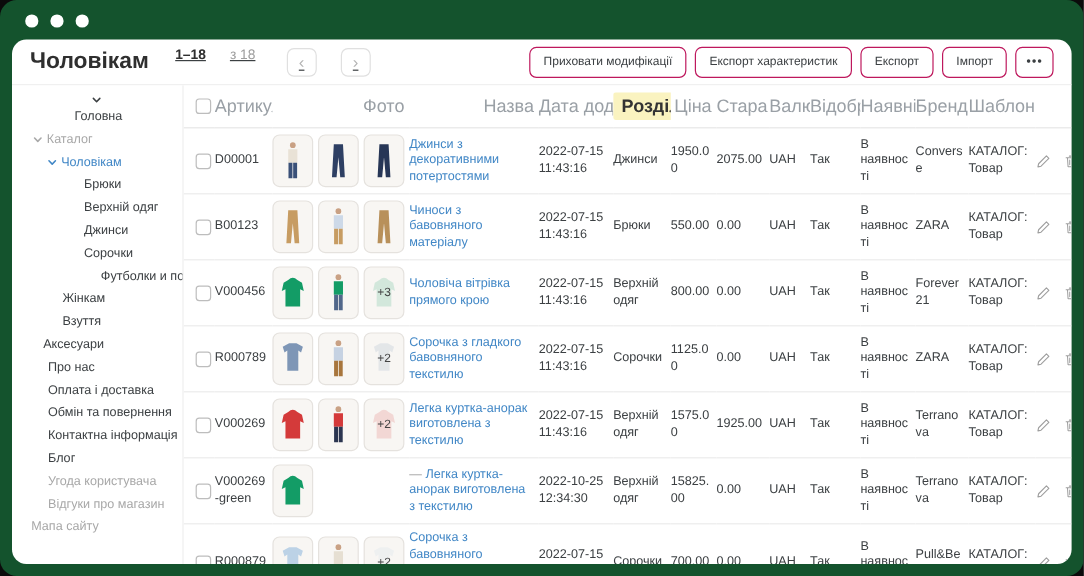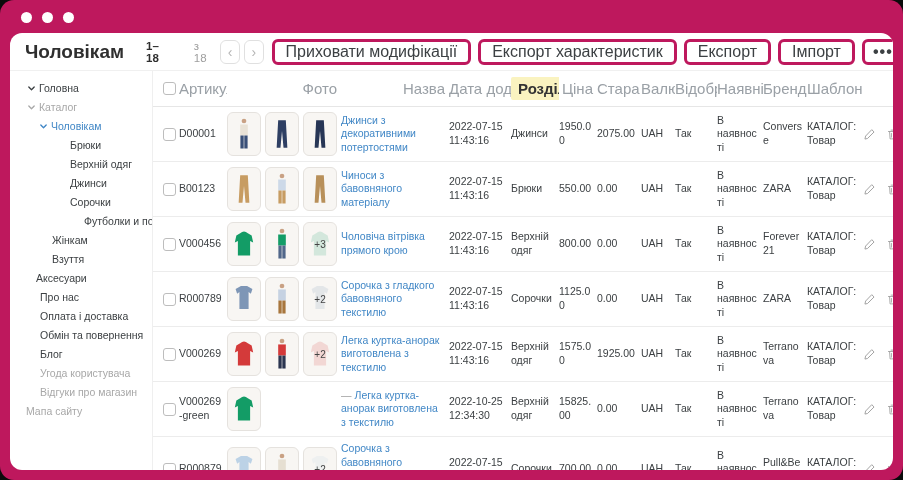--- a/index.html
+++ b/index.html
@@ -1,39 +1,39 @@
 <!DOCTYPE html>
 <html><head>
 <meta charset="utf-8">
 <style>
   html,body{margin:0;padding:0;background:#0b0b0b;}
   *{box-sizing:border-box;}
   .screen{
     width:903px;height:480px;position:relative;overflow:hidden;
-    background:#be185d;border-radius:14px;
+    background:#14532d;border-radius:14px;
     font-family:"Liberation Sans","DejaVu Sans",sans-serif;color:#3c4043;
   }
   
   .dots{position:absolute;top:12px;left:21px;display:flex;gap:10px;}
   .dot{width:11px;height:11px;border-radius:50%;background:#ffffff;}
   
   .window{position:absolute;left:10px;right:10px;top:33px;bottom:10px;background:#fff;
     border-radius:12px;overflow:hidden;display:flex;flex-direction:column;}
   
   .toolbar{height:38px;min-height:38px;display:flex;align-items:center;padding:0 15px;
     border-bottom:1px solid #f0f0f0;gap:8px;}
   .page-title{font-size:19px;font-weight:700;color:#2f2f2f;margin-right:14px;}
-  .pager{display:flex;align-items:flex-start;gap:4px;font-size:11.5px;}
+  .pager{display:flex;align-items:flex-start;gap:20px;font-size:11.5px;text-decoration:underline;}
   .pager .range{font-weight:700;color:#2f2f2f;}
-  .pager .of{color:#9e9e9e;margin-right:6px;margin-left:24px;}
+  .pager .of{color:#9e9e9e;margin-right:6px;}
   .pager-btn{width:25px;height:24px;border:1px solid #e0e0e0;border-radius:6px;background:#fff;
     display:flex;align-items:center;justify-content:center;color:#b5b5b5;font-size:14px;line-height:1;cursor:pointer;}
   .tb-right{margin-left:auto;display:flex;gap:7px;align-items:center;}
-  .btn{height:26px;padding:0 11px;border:3px solid #be185d;border-radius:6px;background:#fff;
-    font-size:16px;color:#3c4043;display:flex;align-items:center;cursor:pointer;white-space:nowrap;
+  .btn{height:26px;padding:0 11px;border:1px solid #be185d;border-radius:6px;background:#fff;
+    font-size:10px;color:#3c4043;display:flex;align-items:center;cursor:pointer;white-space:nowrap;
     font-family:"Liberation Sans","DejaVu Sans",sans-serif;}
   .btn.primary{background:#4285d8;border-color:#4285d8;color:#fff;}
   .btn.more{padding:0 8px;font-weight:700;letter-spacing:1px;}
   
   .win-body{flex:1;display:flex;overflow:hidden;}
   .sidebar{width:143px;min-width:143px;border-right:1px solid #efefef;padding-top:8px;overflow:hidden;}
   .side-item{font-size:10.5px;line-height:19px;color:#3c4043;white-space:nowrap;cursor:pointer;display:flex;align-items:center;}
   .side-item .chev{display:inline-flex;width:12px;color:inherit;}
   .side-item.muted{color:#a8a8a8;}
   .side-item.active{color:#4187c6;}
@@ -87,21 +87,21 @@
         <button class="btn">Приховати модифікації</button>
         <button class="btn">Експорт характеристик</button>
         <button class="btn">Експорт</button>
         <button class="btn">Імпорт</button>
         <button class="btn more">•••</button>
       </div>
     </div>
 
     <div class="win-body">
       <div class="sidebar" id="sidebar">
-          <div class="side-item " style="padding-left: 17px;">
+          <div class="side-item " style="padding-left: 2px; flex-direction: column;">
             <span class="chev">
               <svg width="9" height="9" viewBox="0 0 9 9">
                 <path d="M1.8 3 L4.5 5.8 L7.2 3" fill="none" stroke="currentColor" stroke-width="1.3" stroke-linecap="round" stroke-linejoin="round"></path>
               </svg>
             </span>
             <span>Головна</span>
           </div>
           <div class="side-item muted" style="padding-left: 17px;">
             <span class="chev">
               <svg width="9" height="9" viewBox="0 0 9 9">
@@ -143,20 +143,23 @@
             <span>Аксесуари</span>
           </div>
           <div class="side-item " style="padding-left: 30px;">
             <span>Про нас</span>
           </div>
           <div class="side-item " style="padding-left: 30px;">
             <span>Оплата і доставка</span>
           </div>
           <div class="side-item " style="padding-left: 30px;">
             <span>Обмін та повернення</span>
+          </div>
+          <div class="side-item " style="padding-left: 30px;">
+            <span>Контактна інформація</span>
           </div>
           <div class="side-item " style="padding-left: 30px;">
             <span>Блог</span>
           </div>
           <div class="side-item muted" style="padding-left: 30px;">
             <span>Угода користувача</span>
           </div>
           <div class="side-item muted" style="padding-left: 30px;">
             <span>Відгуки про магазин</span>
           </div>

